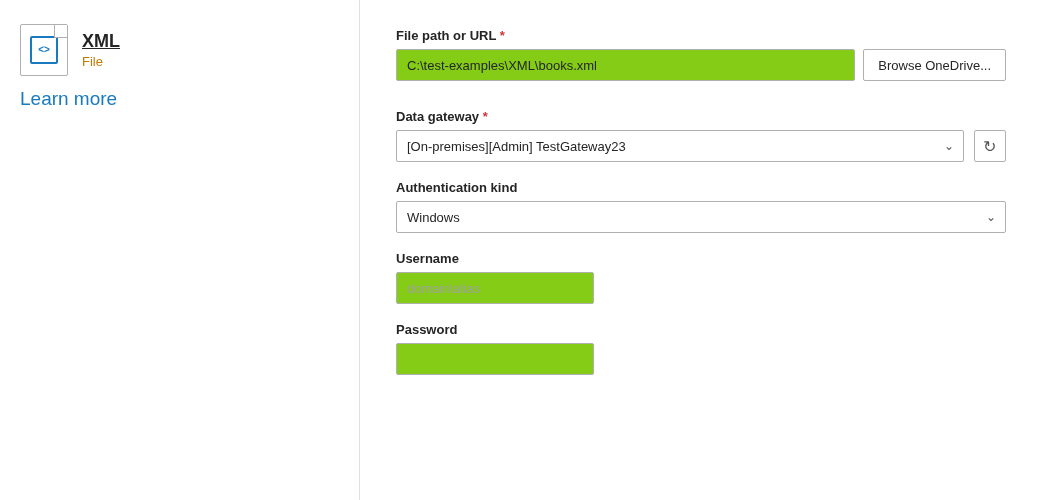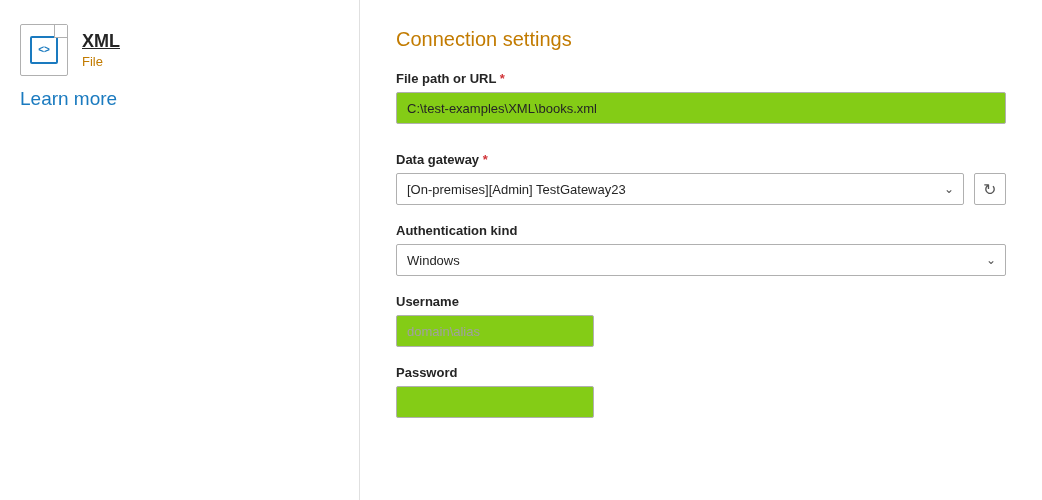--- a/index.html
+++ b/index.html
@@ -198,29 +198,29 @@
     </div>
     <div class="sidebar-title-group">
       <span class="sidebar-title">XML</span>
       <span class="sidebar-subtitle">File</span>
     </div>
   </div>
   <a class="learn-more-link" href="#">Learn more</a>
 </div>
 
 <div class="main-content">
-  <h2 class="section-title">Connection settings</h2>
 
   <div class="form-group">
     <label class="form-label">
       <span>File path or URL</span>
       <span class="required-star">*</span>
     </label>
     <div class="input-row">
       <input type="text" class="text-input" value="C:\test-examples\XML\books.xml" style="">
+      <button class="browse-button">Browse OneDrive...</button>
     </div>
   </div>
 
   <div class="credentials-section">
 
     <div class="form-group">
       <label class="form-label">
         <span>Data gateway</span>
         <span class="required-star">*</span>
       </label>

